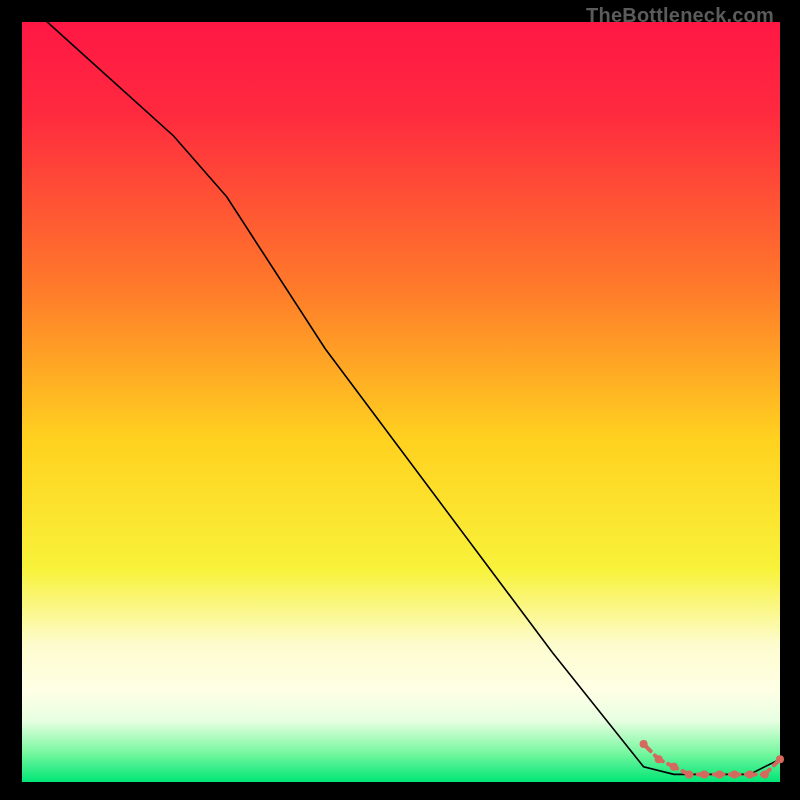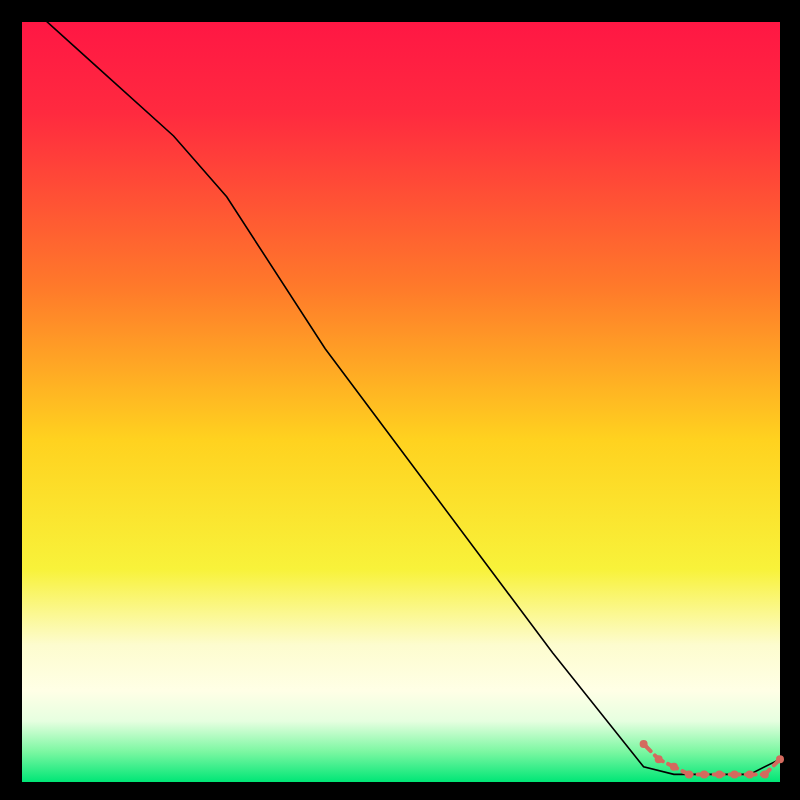--- a/index.html
+++ b/index.html
@@ -35,13 +35,14 @@
         <circle cx="673.9" cy="766.8" r="4" fill="#d46a5e"></circle>
         <circle cx="689.0" cy="774.4" r="4" fill="#d46a5e"></circle>
         <circle cx="704.2" cy="774.4" r="4" fill="#d46a5e"></circle>
         <circle cx="719.4" cy="774.4" r="4" fill="#d46a5e"></circle>
         <circle cx="734.5" cy="774.4" r="4" fill="#d46a5e"></circle>
         <circle cx="749.7" cy="774.4" r="4" fill="#d46a5e"></circle>
         <circle cx="764.8" cy="774.4" r="4" fill="#d46a5e"></circle>
         <circle cx="780.0" cy="759.2" r="4" fill="#d46a5e"></circle>
       </g>
   </svg>
+  <div class="watermark">TheBottleneck.com</div>
 </div>
 
 </body></html>

